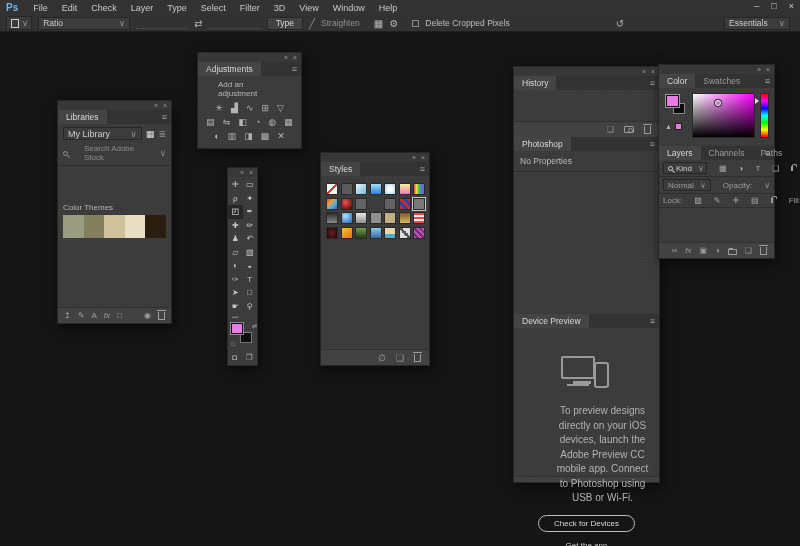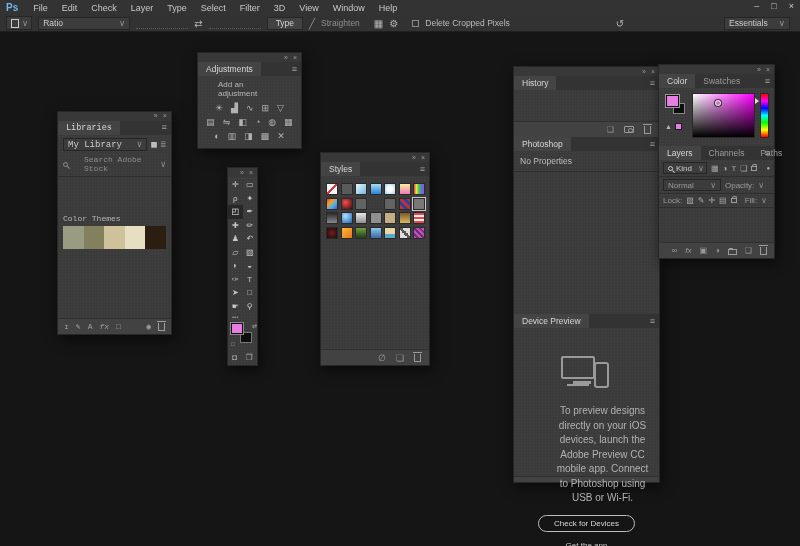--- a/index.html
+++ b/index.html
@@ -81,21 +81,21 @@
   .cfg-fg { position:absolute; left:1px; top:2px; width:13px; height:12px; border:1px solid #111111; outline:1px solid #999999; z-index:2; }
   .cfg-bg { position:absolute; left:8px; top:10px; width:12px; height:11px; background:#0d0d0d; border:1px solid #888888; }
   .warn { position:absolute; left:0px; top:30px; color:#b5b5b5; font-size:7px; }
   .warn-sw { position:absolute; left:10px; top:30px; width:7px; height:7px; border:1px solid #202020; }
   .sat-box { position:relative; width:64px; height:45px; border:1px solid #2a2a2a; }
   .picker { position:absolute; width:6px; height:6px; border:1px solid #e8e8e8; border-radius:50%; box-shadow:0 0 0 1px #333333; }
   .hue-wrap { position:relative; }
   .hue { width:9px; height:45px; border:1px solid #2a2a2a; }
   .hue-arrow { position:absolute; left:-5px; top:5px; width:0; height:0; border-left:4px solid #dddddd; border-top:3px solid transparent; border-bottom:3px solid transparent; }
   
-  .lay-row { display:flex; align-items:center; gap:4px; padding:2px 4px; font-size:8px; color:#9c9c9c; }
+  .lay-row { display:flex; align-items:center; gap:12px; padding:2px 4px; font-size:8px; color:#9c9c9c; }
   .lay-ico { font-size:8px; color:#a8a8a8; }
   .lfoot { display:flex; align-items:center; justify-content:flex-end; gap:8px; padding:3px 7px; border-top:1px solid #303030; color:#9a9a9a; font-size:8px; }
   .hfoot { display:flex; align-items:center; justify-content:flex-end; gap:10px; padding:3px 8px; border-top:1px solid #303030; color:#9a9a9a; }
   .adj-row { display:flex; justify-content:center; gap:8px; padding:2px 0; color:#b2b2b2; font-size:9px; }
   .fx { font-style:italic; font-size:8px; }
   .divline { border-bottom:1px solid #2e2e2e; }
 </style>
 </head>
 <body>
 
@@ -178,21 +178,21 @@
           <span>◐</span>
           <span>▥</span>
           <span>◨</span>
           <span>▩</span>
           <span>✕</span>
         </div>
       </div>
   </div>
 </div>
 
-<div class="panel" style="left:57px; top:111px; width:115px;font-family:Liberation Mono, monospace;">
+<div class="panel" style="left:57px; top:100px; width:115px;">
   <div class="ptop">
     <span>»</span>
     <span>×</span>
   </div>
   <div class="tabs">
     <div class="tab active">Libraries</div>
     <span class="pmenu">≡</span>
   </div>
   <div class="pbody" style="height:183px; display:flex; flex-direction:column;">
     <div class="lib-row">

